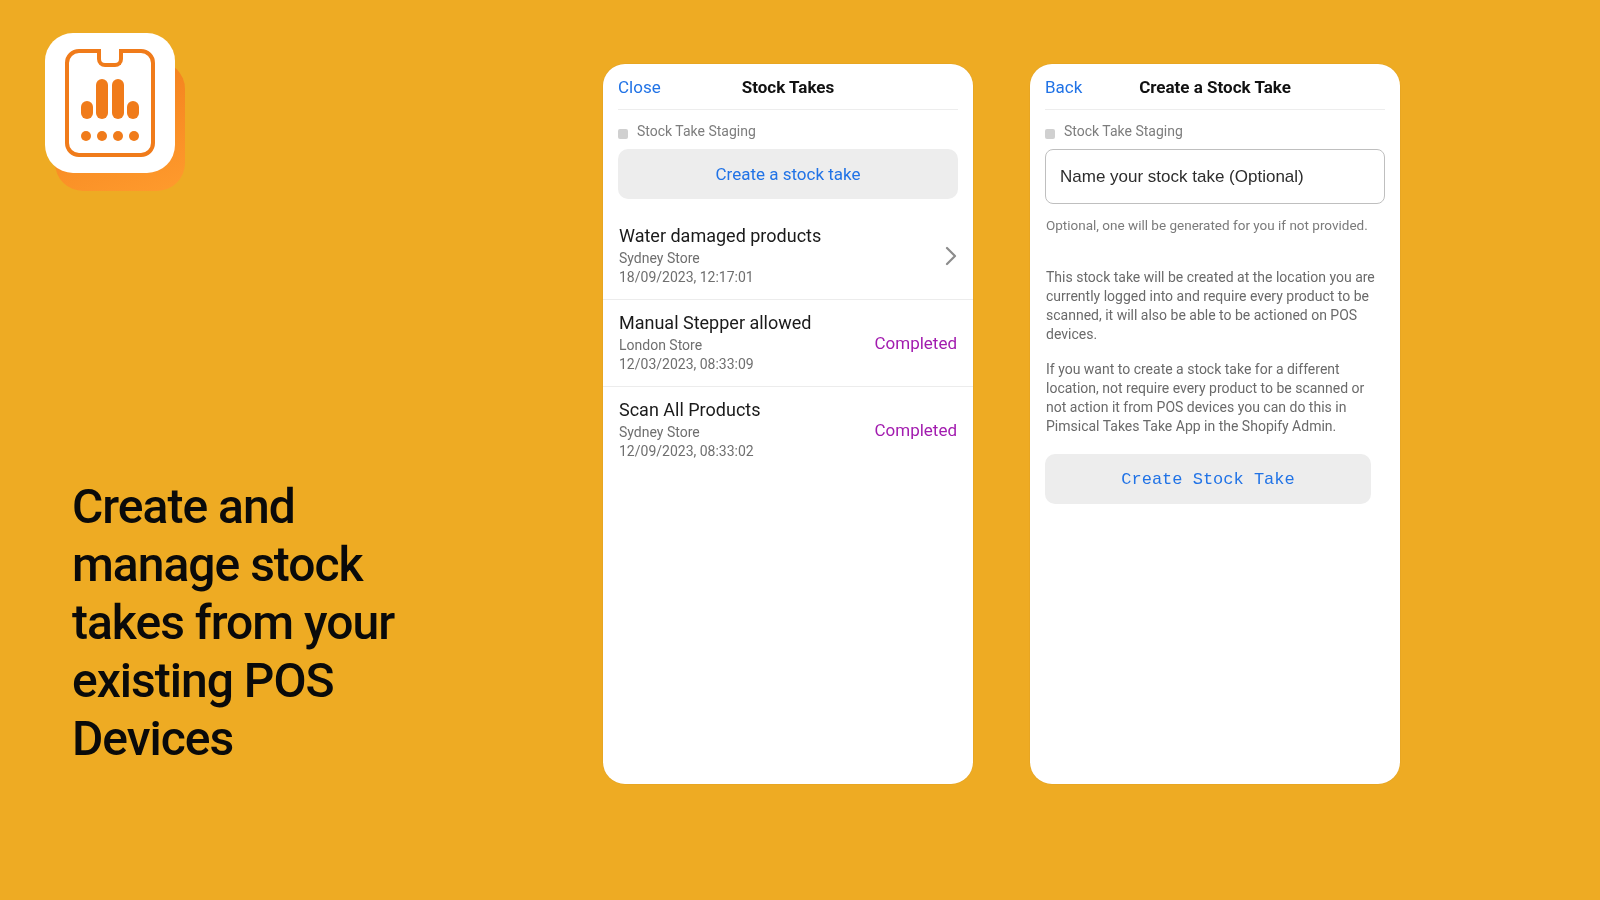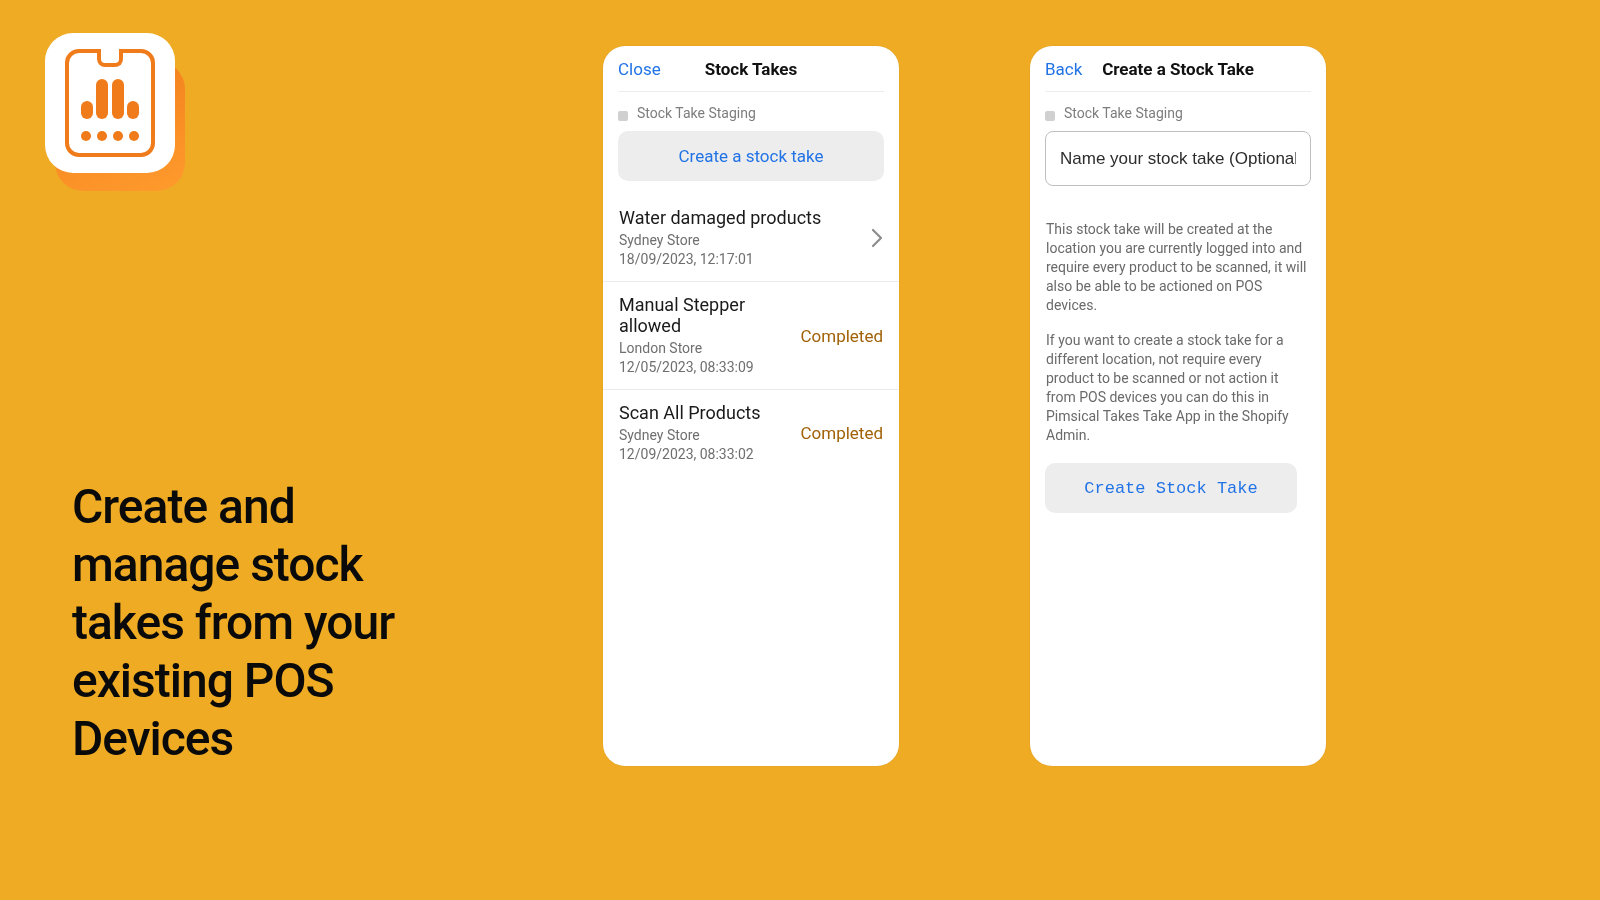--- a/index.html
+++ b/index.html
@@ -106,22 +106,22 @@
     font-size: 48px;
     line-height: 58px;
     font-weight: 500;
     letter-spacing: -1px;
     color: #0a0a0a;
   }
 
   
   .card {
     position: absolute;
-    top: 46px;
-    width: 296px;
+    top: 64px;
+    width: 370px;
     height: 720px;
     background: #fff;
     border-radius: 22px;
     box-shadow: 0 0 0 0.5px rgba(0,0,0,0.05);
     overflow: hidden;
   }
   .card.left { left: 603px; }
   .card.right { left: 1030px; }
 
   .card-header {
@@ -199,21 +199,21 @@
     color: #1a1a1a;
     margin-bottom: 3px;
     font-weight: 400;
   }
   .row-sub {
     font-size: 14px;
     color: #6f6f6f;
     line-height: 19px;
   }
   .row-trailing {
-    color: #a16207;
+    color: #a21caf;
     font-size: 17px;
     white-space: nowrap;
   }
   .chevron {
     color: #8c8c8c;
   }
   .chevron svg { display:block; }
 
   
   .text-input {
@@ -305,21 +305,21 @@
         <svg width="12" height="20" viewBox="0 0 12 20" fill="none">
             <path d="M2 2 L10 10 L2 18" stroke="#8c8c8c" stroke-width="2.2" stroke-linecap="round" stroke-linejoin="round"></path>
           </svg>
       </div>
     </div>
 
     <div class="list-row">
       <div class="left-col">
         <div class="row-title">Manual Stepper allowed</div>
         <div class="row-sub">London Store</div>
-        <div class="row-sub">12/05/2023, 08:33:09</div>
+        <div class="row-sub">12/03/2023, 08:33:09</div>
       </div>
       <div class="row-trailing">Completed</div>
     </div>
 
     <div class="list-row">
       <div class="left-col">
         <div class="row-title">Scan All Products</div>
         <div class="row-sub">Sydney Store</div>
         <div class="row-sub">12/09/2023, 08:33:02</div>
       </div>
@@ -335,20 +335,21 @@
   </div>
   <div class="thin-divider"></div>
   <div class="subhead">
     <span class="mini-icon"></span>
     <span>Stock Take Staging</span>
   </div>
 
   <div class="text-input">
     <input type="text" placeholder="Name your stock take (Optional)" style="">
   </div>
+  <div class="helper">Optional, one will be generated for you if not provided.</div>
 
   <div class="spacer-30"></div>
   <div class="para-block">This stock take will be created at the location you are currently logged into and require every product to be scanned, it will also be able to be actioned on POS devices.</div>
   <div class="para-gap"></div>
   <div class="para-block">If you want to create a stock take for a different location, not require every product to be scanned or not action it from POS devices you can do this in Pimsical Takes Take App in the Shopify Admin.</div>
 
   <div class="big-btn btn-right">Create Stock Take</div>
 </div>
 
 </body></html>

